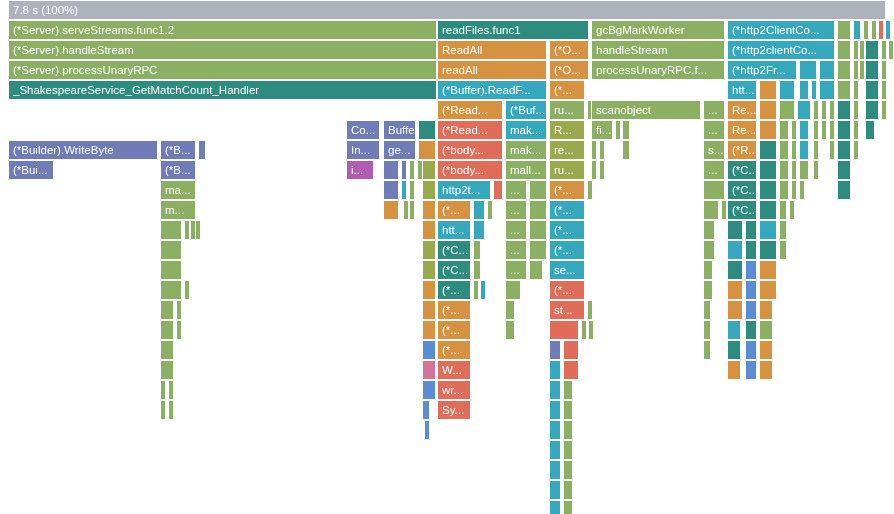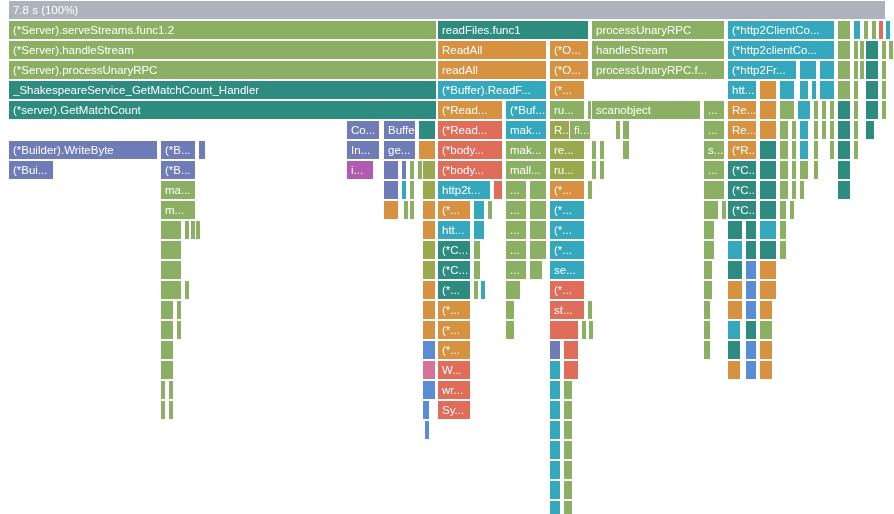--- a/index.html
+++ b/index.html
@@ -52,21 +52,21 @@
     <div class="frame root" style="left: 8px; top: 0px; width: 878px; height: 20px; background: rgb(174, 178, 189);">
       <span class="lbl">7.8 s (100%)</span>
     </div>
     <div class="frame" style="left: 8px; top: 20px; width: 429px; height: 20px; background: rgb(140, 176, 99);">
       <span class="lbl">(*Server).serveStreams.func1.2</span>
     </div>
     <div class="frame" style="left: 437px; top: 20px; width: 152px; height: 20px; background: rgb(46, 139, 127);">
       <span class="lbl">readFiles.func1</span>
     </div>
     <div class="frame" style="left: 591px; top: 20px; width: 134px; height: 20px; background: rgb(140, 176, 99);">
-      <span class="lbl">processUnaryRPC</span>
+      <span class="lbl">gcBgMarkWorker</span>
     </div>
     <div class="frame" style="left: 727px; top: 20px; width: 108px; height: 20px; background: rgb(53, 168, 189);">
       <span class="lbl">(*http2ClientCo...</span>
     </div>
     <div class="frame" style="left: 837px; top: 20px; width: 14px; height: 20px; background: rgb(140, 176, 99);">
       <span class="lbl"></span>
     </div>
     <div class="frame" style="left: 853px; top: 20px; width: 8px; height: 20px; background: rgb(53, 168, 189);">
       <span class="lbl"></span>
     </div>
@@ -183,23 +183,20 @@
     </div>
     <div class="frame" style="left: 853px; top: 80px; width: 4px; height: 20px; background: rgb(140, 176, 99);">
       <span class="lbl"></span>
     </div>
     <div class="frame" style="left: 865px; top: 80px; width: 14px; height: 20px; background: rgb(46, 139, 127);">
       <span class="lbl"></span>
     </div>
     <div class="frame" style="left: 881px; top: 80px; width: 5px; height: 20px; background: rgb(140, 176, 99);">
       <span class="lbl"></span>
     </div>
-    <div class="frame" style="left: 8px; top: 100px; width: 429px; height: 20px; background: rgb(46, 139, 127);">
-      <span class="lbl">(*server).GetMatchCount</span>
-    </div>
     <div class="frame" style="left: 437px; top: 100px; width: 66px; height: 20px; background: rgb(215, 146, 65);">
       <span class="lbl">(*Read...</span>
     </div>
     <div class="frame" style="left: 505px; top: 100px; width: 42px; height: 20px; background: rgb(53, 168, 189);">
       <span class="lbl">(*Buf...</span>
     </div>
     <div class="frame" style="left: 549px; top: 100px; width: 36px; height: 20px; background: rgb(140, 176, 99);">
       <span class="lbl">ru...</span>
     </div>
     <div class="frame" style="left: 587px; top: 100px; width: 4px; height: 20px; background: rgb(140, 176, 99);">
@@ -255,21 +252,21 @@
     </div>
     <div class="frame" style="left: 437px; top: 120px; width: 66px; height: 20px; background: rgb(224, 108, 90);">
       <span class="lbl">(*Read...</span>
     </div>
     <div class="frame" style="left: 505px; top: 120px; width: 42px; height: 20px; background: rgb(53, 168, 189);">
       <span class="lbl">mak...</span>
     </div>
     <div class="frame" style="left: 549px; top: 120px; width: 36px; height: 20px; background: rgb(154, 168, 78);">
       <span class="lbl">R...</span>
     </div>
-    <div class="frame" style="left: 569px; top: 120px; width: 22px; height: 20px; background: rgb(140, 176, 99);">
+    <div class="frame" style="left: 591px; top: 120px; width: 22px; height: 20px; background: rgb(140, 176, 99);">
       <span class="lbl">fi...</span>
     </div>
     <div class="frame" style="left: 615px; top: 120px; width: 5px; height: 20px; background: rgb(140, 176, 99);">
       <span class="lbl"></span>
     </div>
     <div class="frame" style="left: 622px; top: 120px; width: 8px; height: 20px; background: rgb(140, 176, 99);">
       <span class="lbl"></span>
     </div>
     <div class="frame" style="left: 703px; top: 120px; width: 22px; height: 20px; background: rgb(140, 176, 99);">
       <span class="lbl">...</span>

